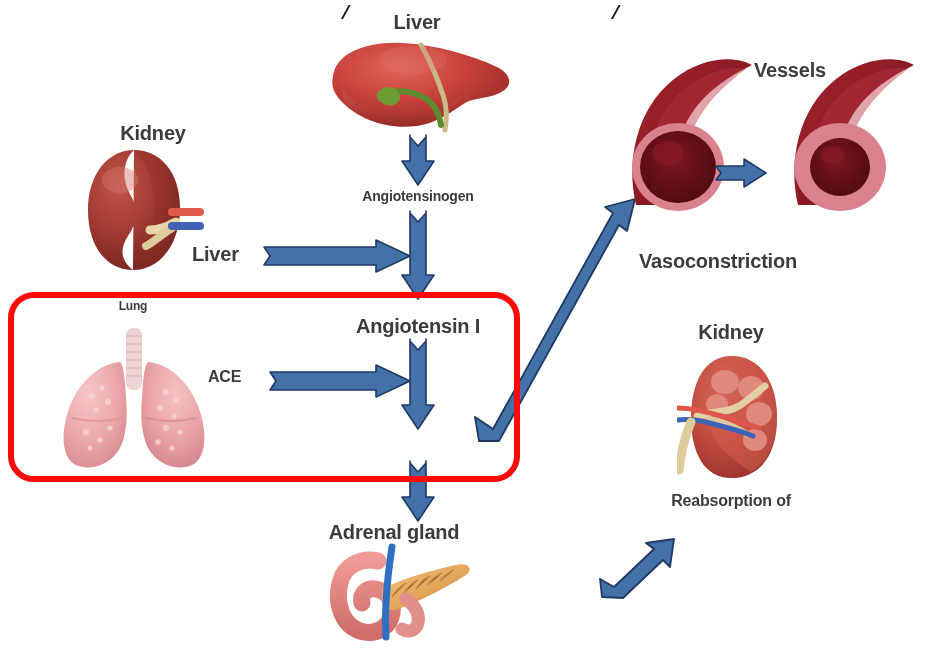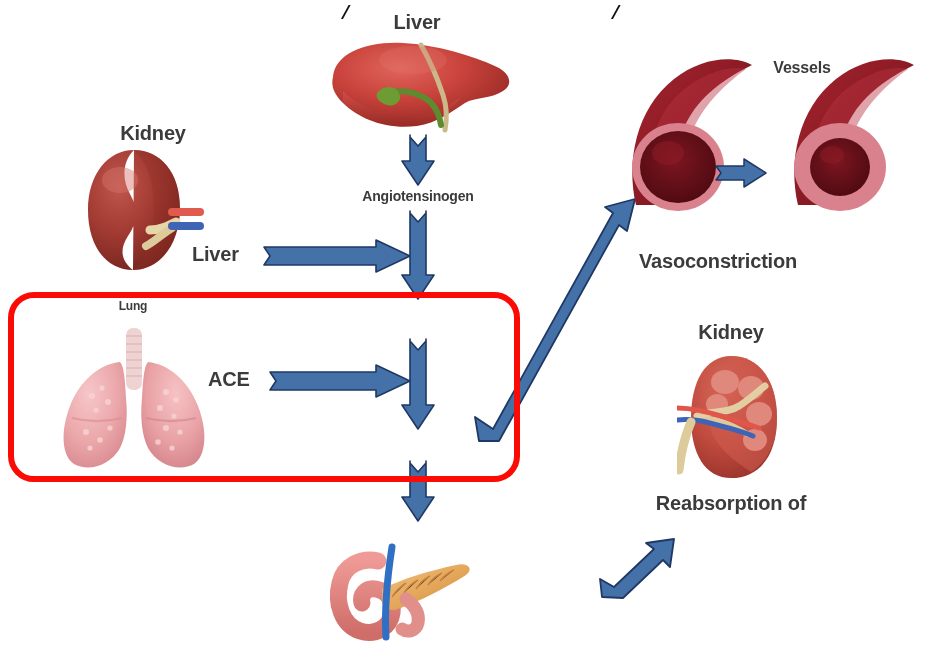--- a/index.html
+++ b/index.html
@@ -177,40 +177,42 @@
           <circle cx="112" cy="86" r="3"></circle>
         <circle cx="126" cy="94" r="2.6"></circle>
           <circle cx="118" cy="106" r="3"></circle>
           <circle cx="132" cy="110" r="2.6"></circle>
         <circle cx="110" cy="120" r="2.8"></circle>
           <circle cx="124" cy="126" r="2.6"></circle>
       </g>
     </svg>
   </div>
 
-  <div class="lbl" style="left:208px; top:353px; font-size:20px;">ACE</div>
+  <div class="lbl" style="left:208px; top:353px; font-size:16px;">ACE</div>
 
   <svg class="arrow-svg" style="left:270px; top:349px; width:142px; height:34px;" viewBox="0 0 142 34">
     <path d="M0,8 L6,17 L0,26 L106,26 L106,33 L140,17 L106,1 L106,8 Z" fill="#4472a8" stroke="#1f3864" stroke-width="1.6" stroke-linejoin="round"></path>
   </svg>
 
+  <div class="lbl ctr" style="left:418px; top:300px; font-size:20px;">Angiotensin I</div>
 
   <svg class="arrow-svg" style="left:398px; top:324px; width:40px; height:92px;" viewBox="0 0 40 92">
     <path d="M12,0 L12,2 L20,11 L28,2 L28,0 L28,66 L36,66 L20,90 L4,66 L12,66 Z" fill="#4472a8" stroke="#1f3864" stroke-width="1.6" stroke-linejoin="round"></path>
   </svg>
 
 
   <svg class="arrow-svg" style="left:455px; top:178px; width:185px; height:252px;" viewBox="0 0 185 252">
     <path d="M24,248 L20,224 L38,236 L158,20 L150,14 L180,6 L172,38 L164,32 L44,248 Z" fill="#4472a8" stroke="#1f3864" stroke-width="1.8" stroke-linejoin="round"></path>
   </svg>
 
   <svg class="arrow-svg" style="left:398px; top:446px; width:40px; height:62px;" viewBox="0 0 40 62">
     <path d="M12,0 L12,2 L20,11 L28,2 L28,0 L28,36 L36,36 L20,60 L4,36 L12,36 Z" fill="#4472a8" stroke="#1f3864" stroke-width="1.6" stroke-linejoin="round"></path>
   </svg>
 
+  <div class="lbl ctr" style="left:394px; top:506px; font-size:20px;">Adrenal gland</div>
 
   <div class="organ" style="left:322px; top:528px; width:160px; height:106px;">
     <svg viewBox="0 0 160 106">
       <defs>
         <linearGradient id="pancG" x1="0" y1="0" x2="1" y2="1">
           <stop offset="0%" stop-color="#f4c284"></stop>
           <stop offset="55%" stop-color="#e3a558"></stop>
           <stop offset="100%" stop-color="#c7853c"></stop>
         </linearGradient>
         <linearGradient id="duoG" x1="0" y1="0" x2="0" y2="1">
@@ -232,21 +234,21 @@
       <path d="M84,56 C92,62 98,70 96,80 C94,88 86,90 80,86" stroke="#e08f8a" stroke-width="13" fill="none" stroke-linecap="round"></path>
       <path d="M70,4 C66,30 62,62 64,94" stroke="#2f6fc4" stroke-width="7" fill="none" stroke-linecap="round"></path>
     </svg>
   </div>
 
 
   <svg class="arrow-svg" style="left:598px; top:520px; width:84px; height:76px;" viewBox="0 0 84 76">
     <path d="M4,62 L2,44 L16,52 L56,14 L48,8 L76,4 L72,32 L65,25 L25,63 Z" fill="#4472a8" stroke="#1f3864" stroke-width="1.8" stroke-linejoin="round"></path>
   </svg>
 
-  <div class="lbl ctr" style="left:790px; top:44px; font-size:16px;margin-left:12px;">Vessels</div>
+  <div class="lbl ctr" style="left:790px; top:44px; font-size:20px;">Vessels</div>
 
   <div class="organ" style="left:620px; top:40px; width:138px; height:160px;">
     <svg viewBox="0 0 138 160">
       <defs>
         <linearGradient id="vesOut1" x1="0" y1="0" x2="1" y2="1">
           <stop offset="0%" stop-color="#a6242f"></stop>
           <stop offset="45%" stop-color="#8d1c26"></stop>
           <stop offset="100%" stop-color="#6d1019"></stop>
         </linearGradient>
         <radialGradient id="lum1" cx="45%" cy="40%" r="70%">
@@ -316,16 +318,16 @@
         <ellipse cx="40" cy="52" rx="11" ry="10"></ellipse>
       </g>
       <path d="M20,64 C34,58 50,62 62,54 C72,48 80,40 88,34" stroke="#e4d3a6" stroke-width="7" fill="none" stroke-linecap="round" opacity="0.95"></path>
       <path d="M20,66 C36,66 54,72 70,82" stroke="#e4d3a6" stroke-width="6" fill="none" stroke-linecap="round" opacity="0.9"></path>
       <path d="M0,56 C16,56 30,60 44,64 C58,68 70,72 82,76" stroke="#e0564a" stroke-width="5" fill="none" stroke-linecap="round"></path>
       <path d="M0,68 C16,66 30,70 44,74 C56,77 66,80 76,84" stroke="#3f63b5" stroke-width="5" fill="none" stroke-linecap="round"></path>
       <path d="M14,70 C8,84 4,100 2,118" stroke="#ddcb9b" stroke-width="9" fill="none" stroke-linecap="round"></path>
     </svg>
   </div>
 
-  <div class="lbl ctr" style="left:731px; top:477px; font-size:20px;">Reabsorption of</div>
+  <div class="lbl ctr" style="left:731px; top:477px; font-size:16px;">Reabsorption of</div>
 
 
 </div>
 
 </body></html>

